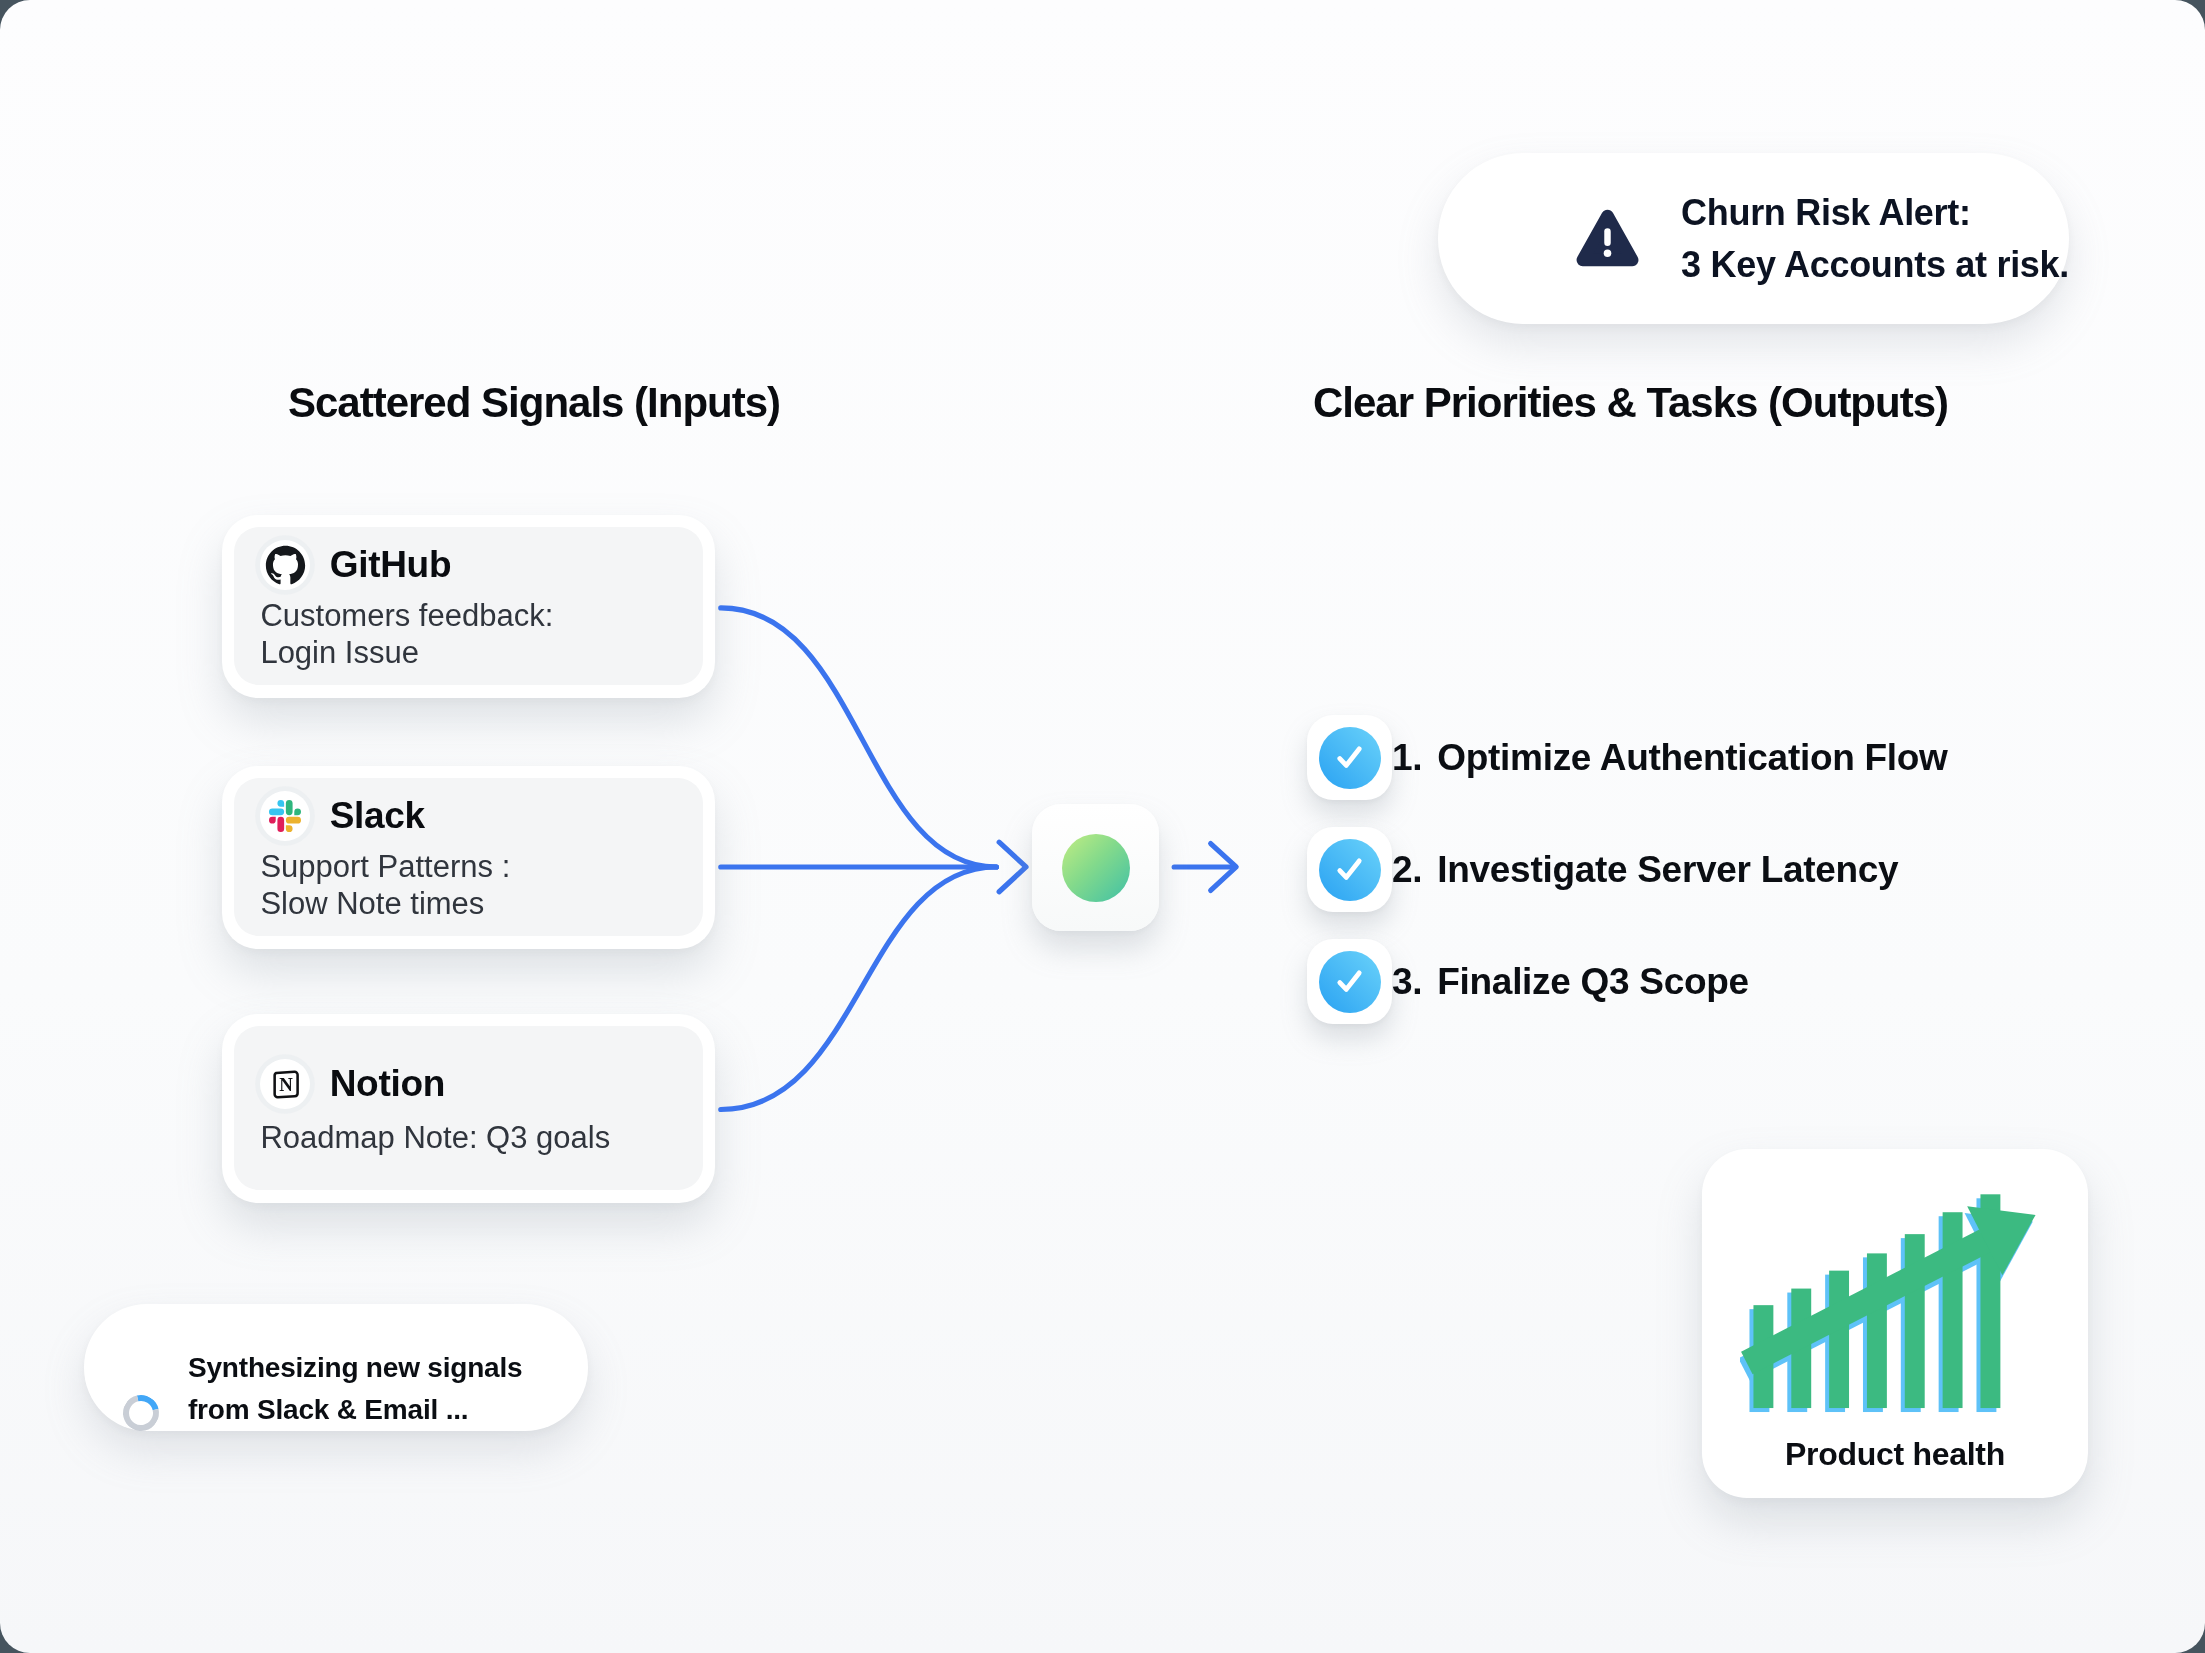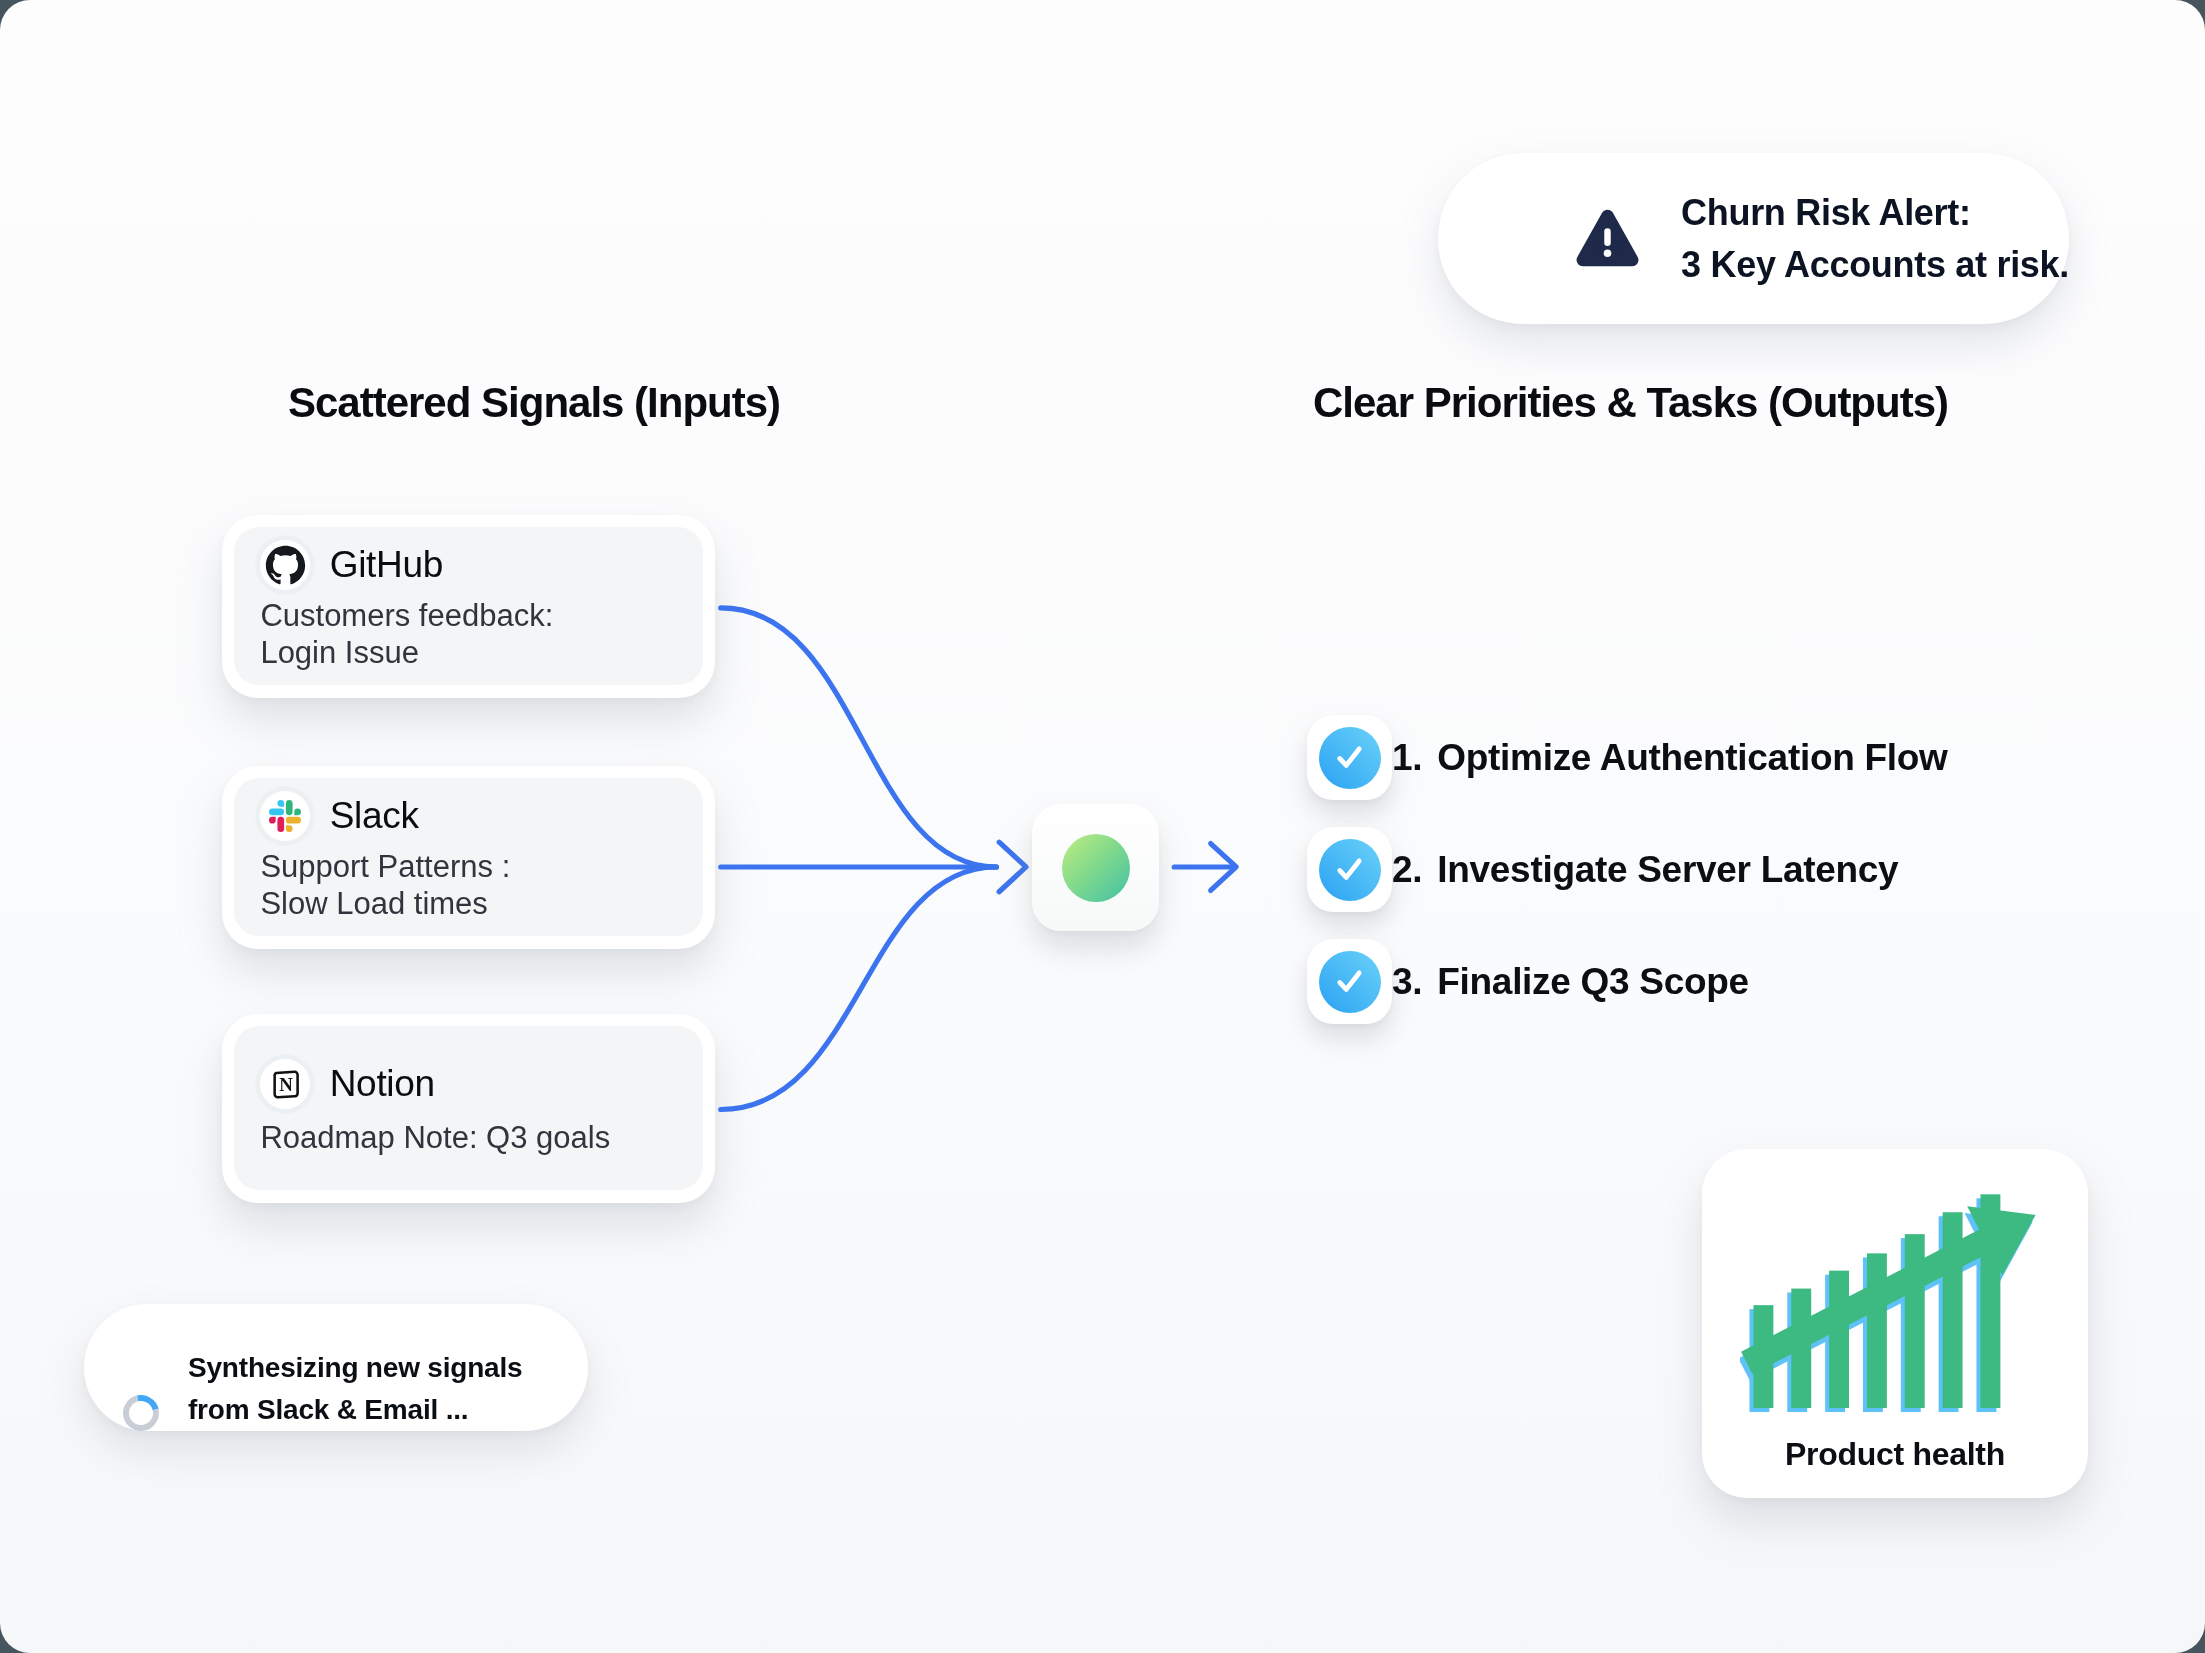--- a/index.html
+++ b/index.html
@@ -26,21 +26,21 @@
     box-shadow:0 23.4px 44px rgba(140,150,162,.25), 0 4.1px 9.6px rgba(0,0,0,.03);
   }
   .in-card .panel { background:#f4f5f6; border-radius:25px; padding:13.8px 26px; }
   .in-card.notion .panel { padding-top:34px; padding-bottom:34px; }
   .t-row { display:flex; align-items:center; gap:19.3px; height:48px; margin-bottom:8.3px; }
   .app-badge {
     width:50px; height:50px; border-radius:50%; background:#fff; flex:0 0 auto;
     display:flex; align-items:center; justify-content:center;
     box-shadow:0 0 0 4.8px rgba(233,236,239,.65);
   }
-  .in-title { font-size:37px; font-weight:400; color:#0a0c10; letter-spacing:-0.3px; }
+  .in-title { font-size:37px; font-weight:700; color:#0a0c10; letter-spacing:-0.3px; }
   .in-body { font-size:31px; line-height:37px; color:#30353d; font-weight:400; }
   
   .connectors { position:absolute; inset:0; pointer-events:none; }
   
   .orb-card {
     position:absolute; left:1032px; top:804px; width:127px; height:127px; border-radius:29px;
     background:linear-gradient(180deg,#ffffff,#f7f9f9);
     box-shadow:0 18px 30px rgba(140,150,162,.28), 0 2.8px 5.5px rgba(0,0,0,.03);
     display:flex; align-items:center; justify-content:center;
   }
@@ -133,21 +133,21 @@
             <path fill="#E01E5A" d="M5.04 15.17a2.52 2.52 0 1 1-2.52-2.52h2.52v2.52zM6.31 15.17a2.52 2.52 0 0 1 5.04 0v6.31a2.52 2.52 0 1 1-5.04 0v-6.31z"></path>
             <path fill="#36C5F0" d="M8.83 5.04a2.52 2.52 0 1 1 2.52-2.52v2.52H8.83zM8.83 6.31a2.52 2.52 0 0 1 0 5.04H2.52a2.52 2.52 0 1 1 0-5.04h6.31z"></path>
             <path fill="#2EB67D" d="M18.96 8.83a2.52 2.52 0 1 1 2.52 2.52h-2.52V8.83zM17.69 8.83a2.52 2.52 0 0 1-5.04 0V2.52a2.52 2.52 0 1 1 5.04 0v6.31z"></path>
             <path fill="#ECB22E" d="M15.17 18.96a2.52 2.52 0 1 1-2.52 2.52v-2.52h2.52zM15.17 17.69a2.52 2.52 0 0 1 0-5.04h6.31a2.52 2.52 0 1 1 0 5.04h-6.31z"></path>
           </svg>
         </span>
         <span class="in-title">Slack</span>
       </div>
       <div class="in-body">
         <div>Support Patterns :</div>
-        <div>Slow Load times</div>
+        <div>Slow Note times</div>
       </div>
     </div>
   </div>
 
   <div class="in-card notion" style="top:1014px;">
     <div class="panel">
       <div class="t-row" style="margin-bottom:11px;">
         <span class="app-badge">
           <svg width="36" height="36" viewBox="0 0 24 24">
             <path d="M6.2 4.6 L18.3 3.9 a2 2 0 0 1 2.1 2 V18.2 a2 2 0 0 1-1.9 2 L7.2 20.8 a2 2 0 0 1-2.1-2 V6.6 a2 2 0 0 1 1.1-2z" fill="#ffffff" stroke="#101114" stroke-width="1.7"></path>

